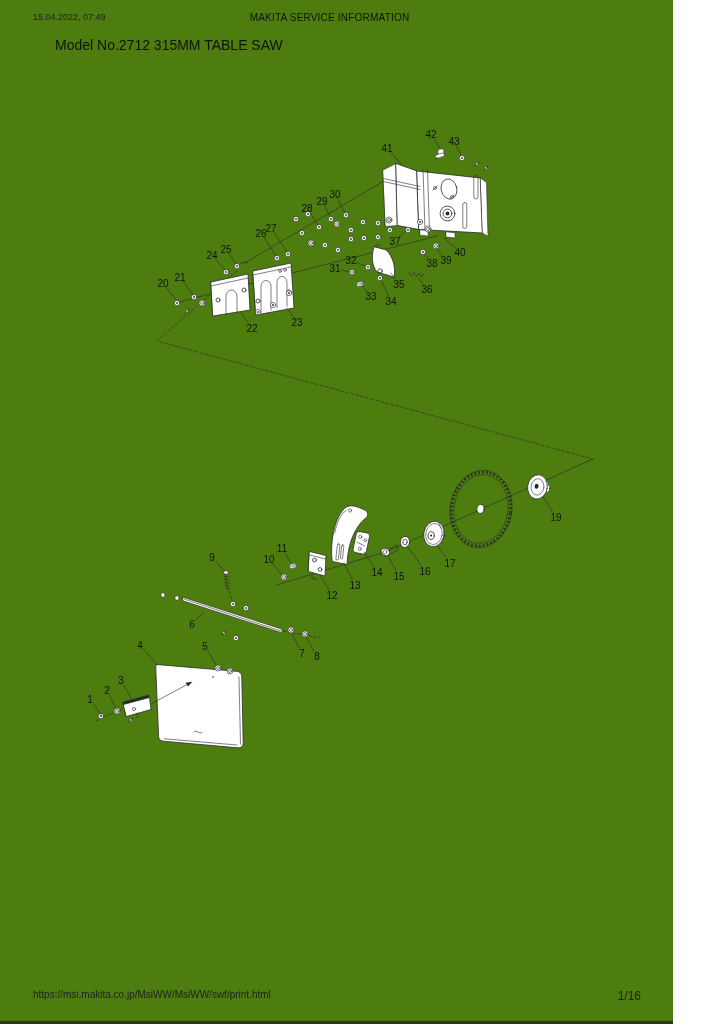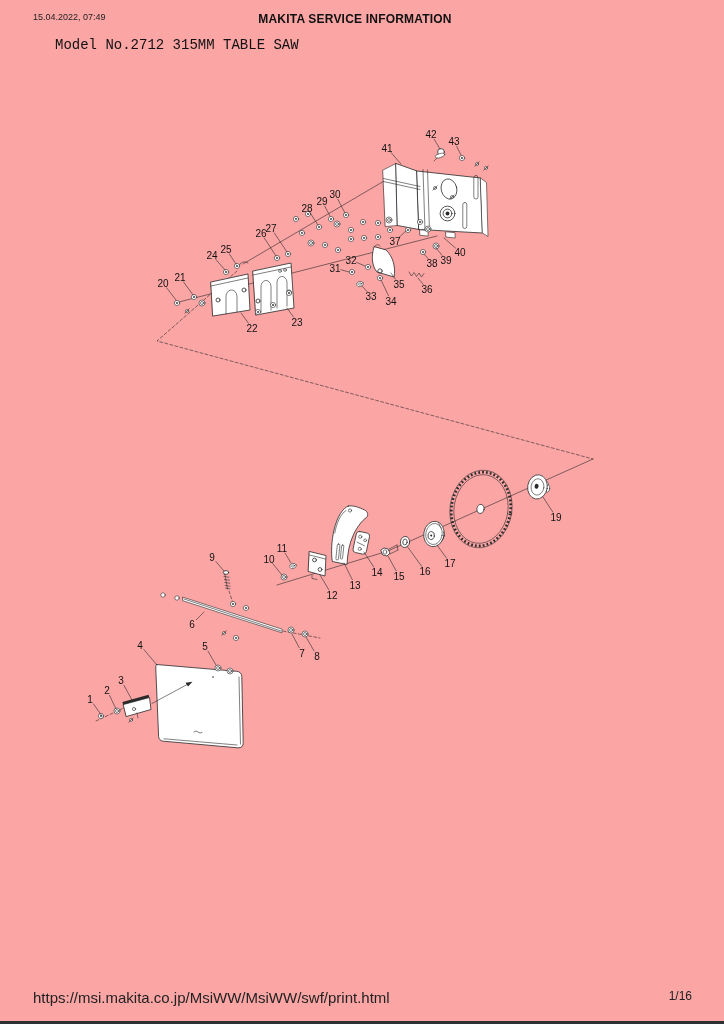--- a/index.html
+++ b/index.html
@@ -1,21 +1,21 @@
 <!DOCTYPE html>
 <html><head>
 <meta charset="utf-8">
 <style>
   html,body{margin:0;padding:0;background:#fff;}
-  .page{position:relative;width:724px;height:1024px;background:#fca5a5;overflow:hidden;
+  .page{position:relative;width:673px;height:1024px;background:#4d7c0f;overflow:hidden;
         font-family:"Liberation Sans", sans-serif;color:#1a1a1a;}
   .hdr-left{position:absolute;left:33px;top:12px;font-size:9px;color:#222;}
-  .hdr-center{position:absolute;left:0;right:14px;top:12px;text-align:center;font-size:12px;color:#111;letter-spacing:.2px;font-weight:bold;}
-  .doc-title{position:absolute;left:55px;top:37px;font-size:14px;color:#111;font-family:Liberation Mono, monospace;}
-  .ftr-url{position:absolute;left:33px;top:989px;font-size:15px;color:#222;}
+  .hdr-center{position:absolute;left:0;right:14px;top:12px;text-align:center;font-size:10px;color:#111;letter-spacing:.2px;}
+  .doc-title{position:absolute;left:55px;top:37px;font-size:14px;color:#111;}
+  .ftr-url{position:absolute;left:33px;top:989px;font-size:10px;color:#222;}
   .ftr-page{position:absolute;right:32px;top:989px;font-size:12px;color:#222;}
   .window-edge{position:absolute;left:0;right:0;bottom:0;height:3px;background:#2e3133;}
   svg{position:absolute;left:0;top:0;}
   svg *{vector-effect:non-scaling-stroke;}
   .ln{stroke:#2a2a2a;stroke-width:.8;fill:none;stroke-linecap:round;stroke-linejoin:round;}
   .thin{stroke-width:.6;}
   .dash{stroke-dasharray:3 2.2;}
   .wfill{fill:#ffffff;}
   .ink{fill:#2a2a2a;stroke:none;}
   .lbl{font-family:"Liberation Sans",sans-serif;font-size:10px;fill:#111;text-anchor:middle;}

